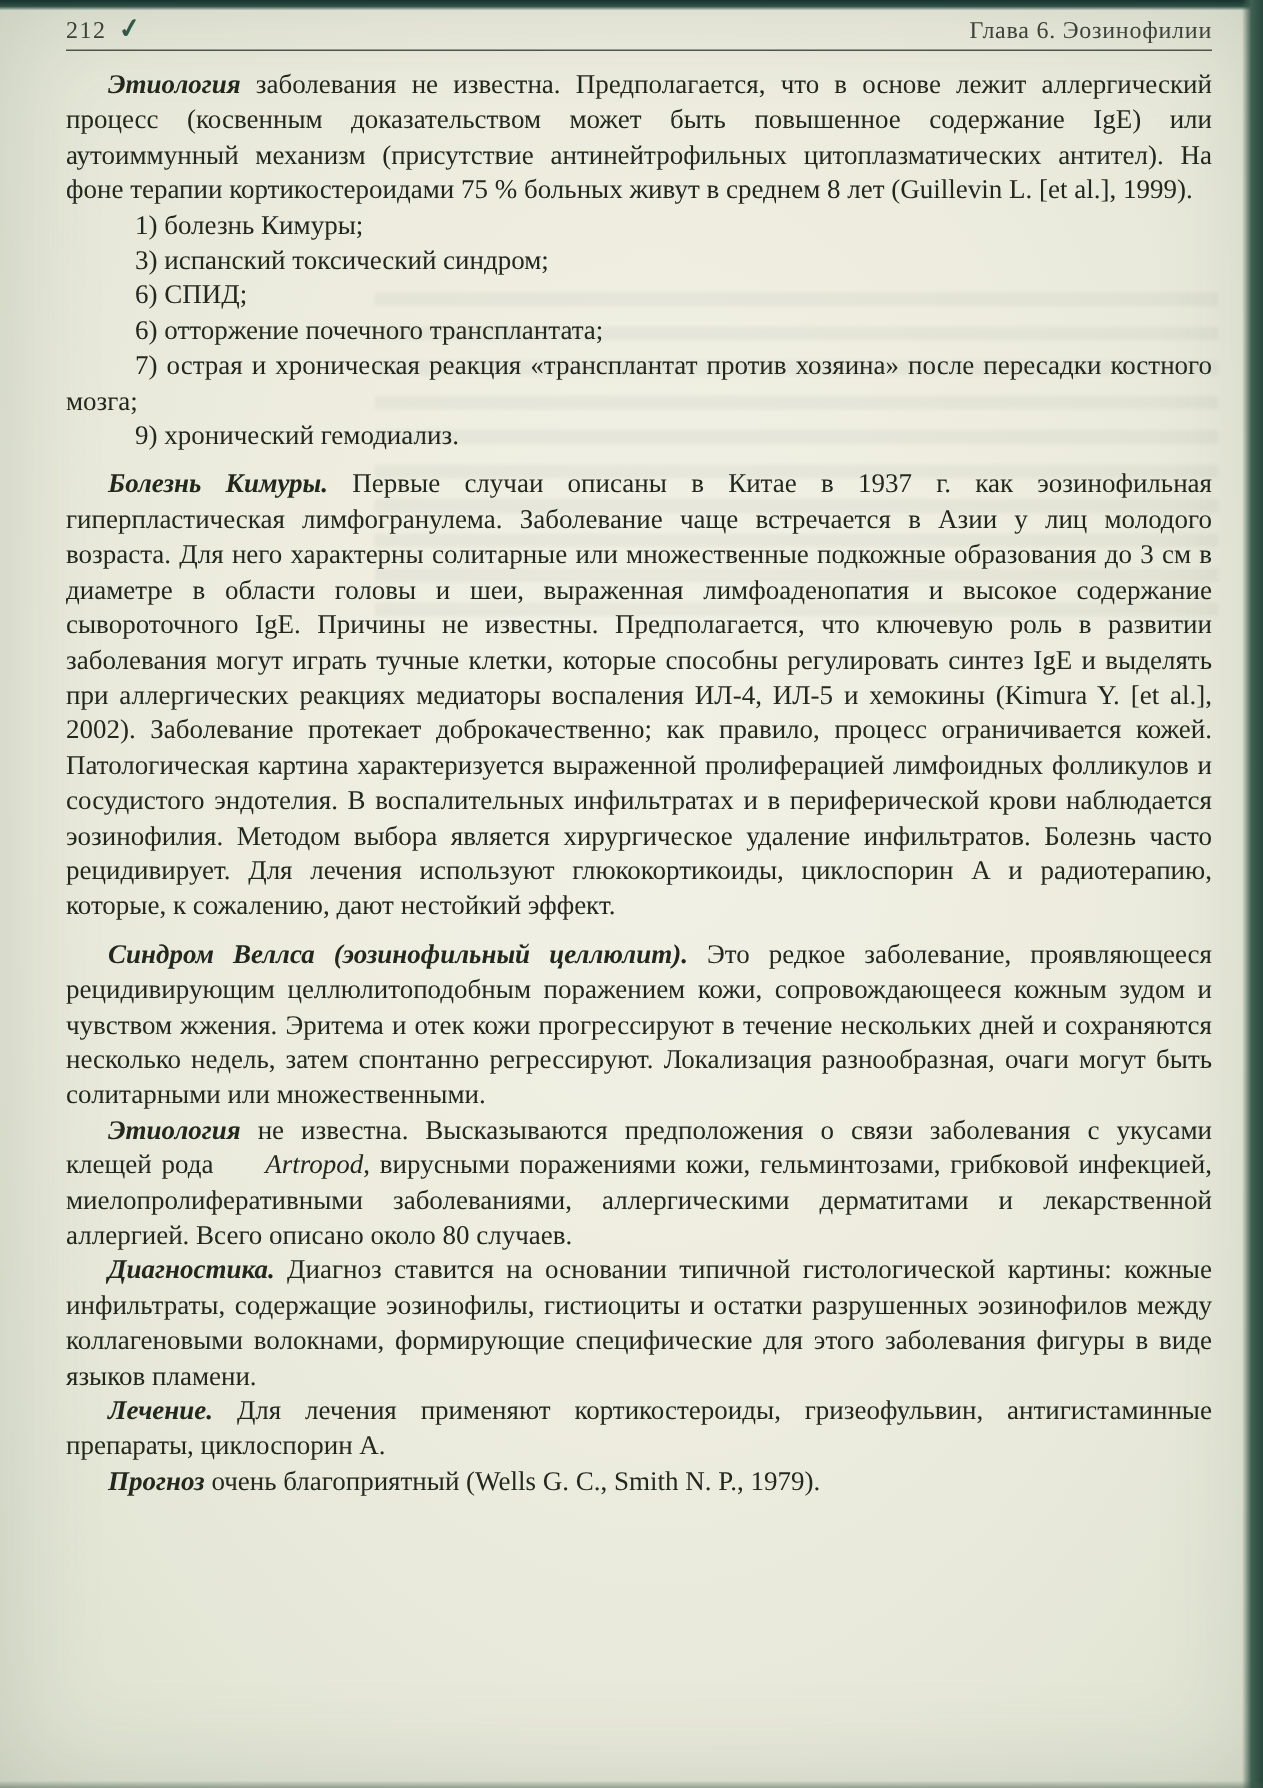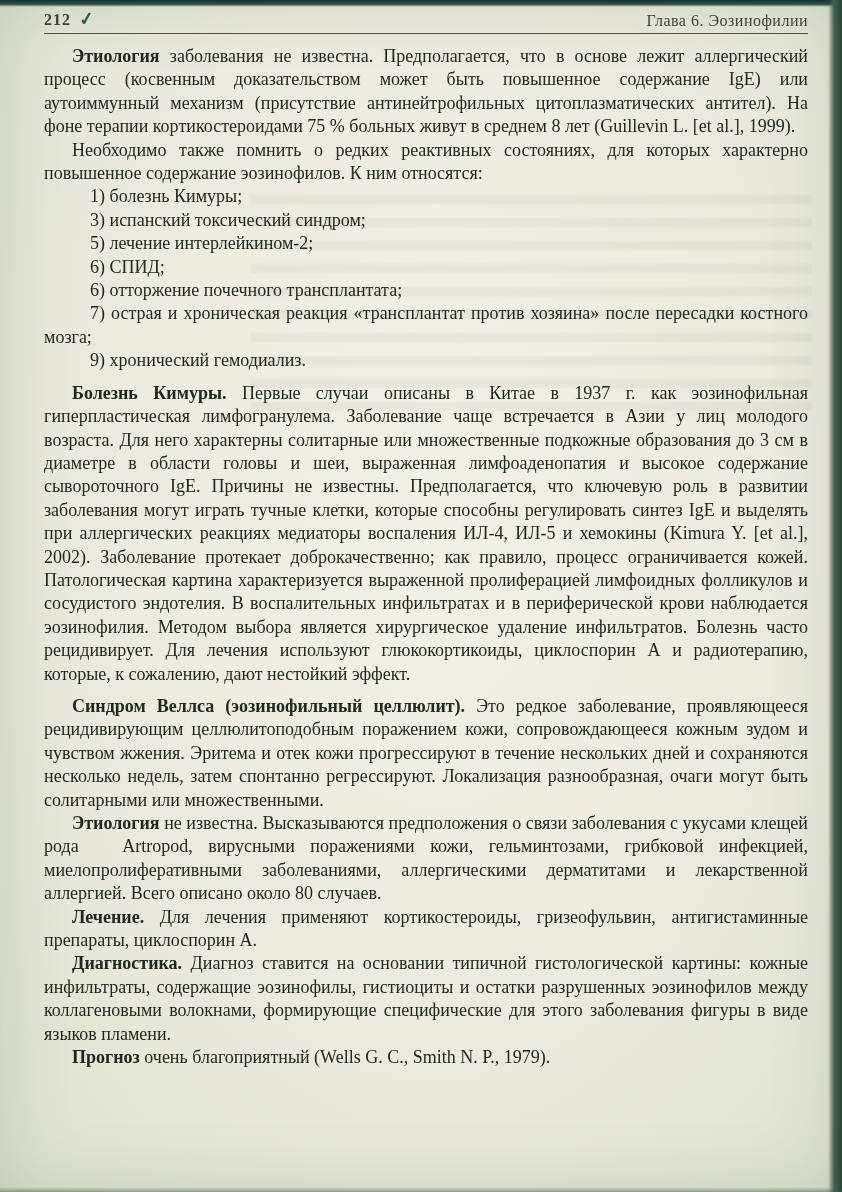--- a/index.html
+++ b/index.html
@@ -28,34 +28,34 @@
   .content{
     position:absolute;left:44px;right:34px;top:8px;
     color:#23281f;
   }
   .running-head{
     display:flex;justify-content:space-between;align-items:flex-end;
     font-size:16px;color:#3c413a;
     border-bottom:1.6px solid #4d5349;
     padding-bottom:3px;
   }
-  .pageno{font-weight:bold;letter-spacing:1px;text-align:right;}
+  .pageno{font-weight:normal;letter-spacing:1px;text-align:right;}
   .handmark{
     color:#2f5a4c;font-size:18px;font-weight:bold;
     display:inline-block;transform:rotate(-8deg);margin-left:8px;
   }
   .chapter{letter-spacing:0.5px;}
   .bodytext{
     margin-top:11px;
     font-size:18px;line-height:23.4px;
     text-align:justify;
   }
   .para{margin:0;text-indent:28px;}
-  .lead{font-weight:bold;}
-  .em{margin-left:28px;}
+  .lead{font-weight:bold;font-style:italic;}
+  .em{font-style:italic;margin-left:28px;}
   .list-item{margin:0;text-indent:46px;}
   .space-before{margin-top:9px;}
   
   .bleed{
     position:absolute;left:250px;right:30px;top:195px;height:230px;
     background:repeating-linear-gradient(
       to bottom,
       rgba(110,120,105,0.07) 0px, rgba(110,120,105,0.07) 9px,
       rgba(110,120,105,0) 9px, rgba(110,120,105,0) 23px);
     filter:blur(1px);
@@ -74,39 +74,37 @@
       <span>
         <span class="pageno">212</span><span class="handmark">✓</span>
       </span>
       <span class="chapter">Глава 6. Эозинофилии</span>
     </div>
 
     <div class="bodytext">
 
       <p class="para"><span class="lead">Этиология</span><span> заболевания не известна. Предполагается, что в основе лежит аллергический процесс (косвенным доказательством может быть повышенное содержание IgE) или аутоиммунный механизм (присутствие антинейтрофильных цитоплазматических антител). На фоне терапии кортикостероидами 75 % больных живут в среднем 8 лет (Guillevin L. [et al.], 1999).</span></p>
 
-      <p class="para"><span>Необходимо также помнить о редких реактивных состояниях, для которых характерно повышенное содержание эозинофилов. К ним относятся:</span></p>
 
       <p class="list-item">1) болезнь Кимуры;</p>
       <p class="list-item">3) испанский токсический синдром;</p>
-      <p class="list-item">5) лечение интерлейкином-2;</p>
       <p class="list-item">6) СПИД;</p>
       <p class="list-item">6) отторжение почечного трансплантата;</p>
       <p class="list-item">7) острая и хроническая реакция «трансплантат против хозяина» после пересадки костного мозга;</p>
       <p class="list-item">9) хронический гемодиализ.</p>
 
       <p class="para space-before"><span class="lead">Болезнь Кимуры.</span><span> Первые случаи описаны в Китае в 1937 г. как эозинофильная гиперпластическая лимфогранулема. Заболевание чаще встречается в Азии у лиц молодого возраста. Для него характерны солитарные или множественные подкожные образования до 3 см в диаметре в области головы и шеи, выраженная лимфоаденопатия и высокое содержание сывороточного IgE. Причины не известны. Предполагается, что ключевую роль в развитии заболевания могут играть тучные клетки, которые способны регулировать синтез IgE и выделять при аллергических реакциях медиаторы воспаления ИЛ-4, ИЛ-5 и хемокины (Kimura Y. [et al.], 2002). Заболевание протекает доброкачественно; как правило, процесс ограничивается кожей. Патологическая картина характеризуется выраженной пролиферацией лимфоидных фолликулов и сосудистого эндотелия. В воспалительных инфильтратах и в периферической крови наблюдается эозинофилия. Методом выбора является хирургическое удаление инфильтратов. Болезнь часто рецидивирует. Для лечения используют глюкокортикоиды, циклоспорин А и радиотерапию, которые, к сожалению, дают нестойкий эффект.</span></p>
 
       <p class="para space-before"><span class="lead">Синдром Веллса (эозинофильный целлюлит).</span><span> Это редкое заболевание, проявляющееся рецидивирующим целлюлитоподобным поражением кожи, сопровождающееся кожным зудом и чувством жжения. Эритема и отек кожи прогрессируют в течение нескольких дней и сохраняются несколько недель, затем спонтанно регрессируют. Локализация разнообразная, очаги могут быть солитарными или множественными.</span></p>
 
       <p class="para"><span class="lead">Этиология</span><span> не известна. Высказываются предположения о связи заболевания с укусами клещей рода </span><span class="em">Artropod</span><span>, вирусными поражениями кожи, гельминтозами, грибковой инфекцией, миелопролиферативными заболеваниями, аллергическими дерматитами и лекарственной аллергией. Всего описано около 80 случаев.</span></p>
 
+      <p class="para"><span class="lead">Диагностика.</span><span> Диагноз ставится на основании типичной гистологической картины: кожные инфильтраты, содержащие эозинофилы, гистиоциты и остатки разрушенных эозинофилов между коллагеновыми волокнами, формирующие специфические для этого заболевания фигуры в виде языков пламени.</span></p>
+
       <p class="para"><span class="lead">Лечение.</span><span> Для лечения применяют кортикостероиды, гризеофульвин, антигистаминные препараты, циклоспорин А.</span></p>
-
-      <p class="para"><span class="lead">Диагностика.</span><span> Диагноз ставится на основании типичной гистологической картины: кожные инфильтраты, содержащие эозинофилы, гистиоциты и остатки разрушенных эозинофилов между коллагеновыми волокнами, формирующие специфические для этого заболевания фигуры в виде языков пламени.</span></p>
 
       <p class="para"><span class="lead">Прогноз</span><span> очень благоприятный (Wells G. C., Smith N. P., 1979).</span></p>
 
     </div>
   </div>
 
   <div class="edge-top"></div>
   <div class="edge-right"></div>
   <div class="edge-bottom"></div>
 </div>

